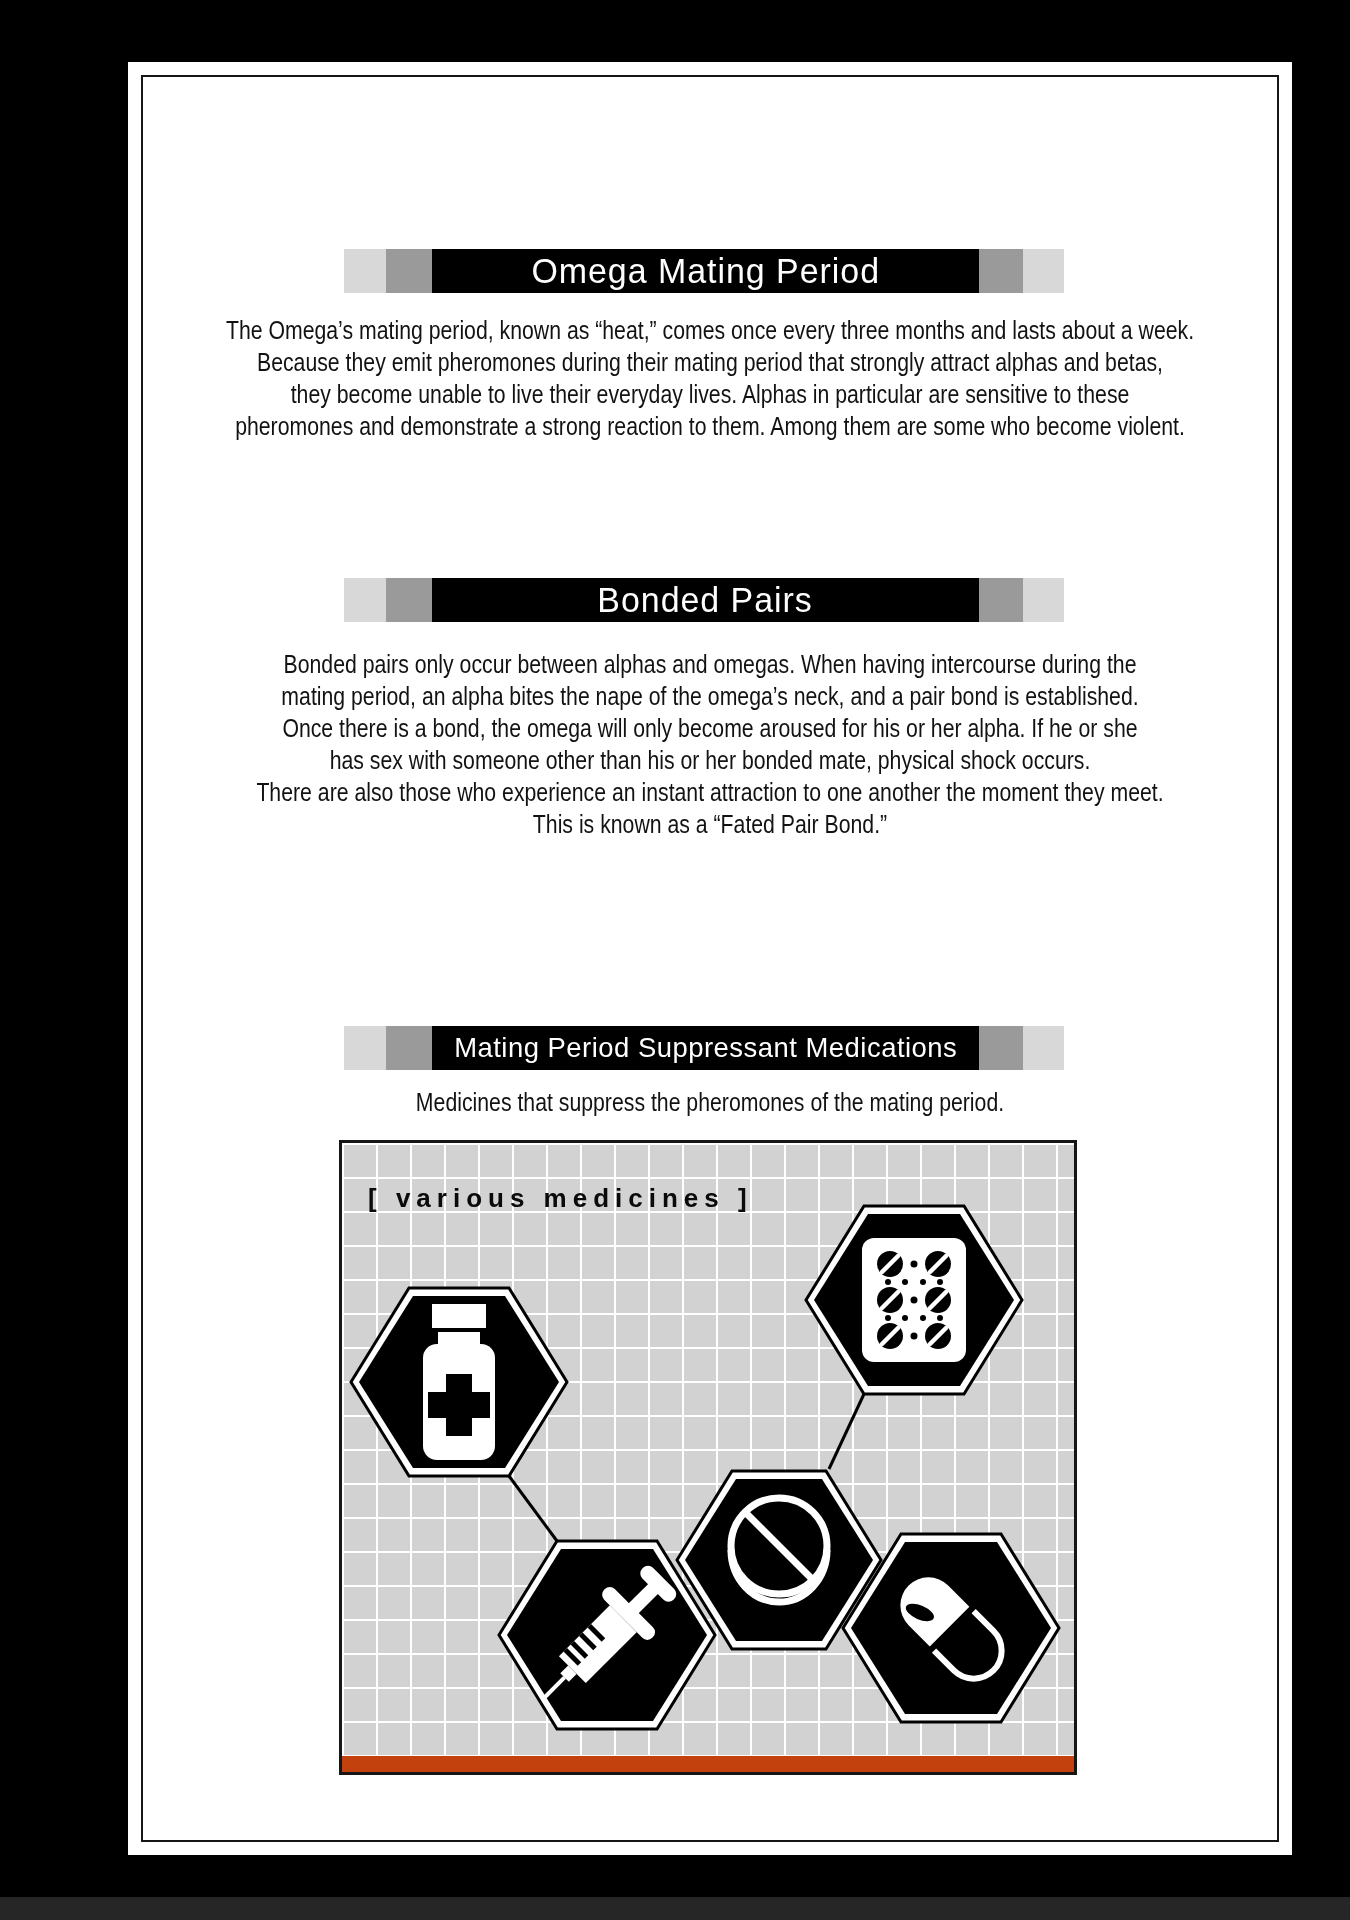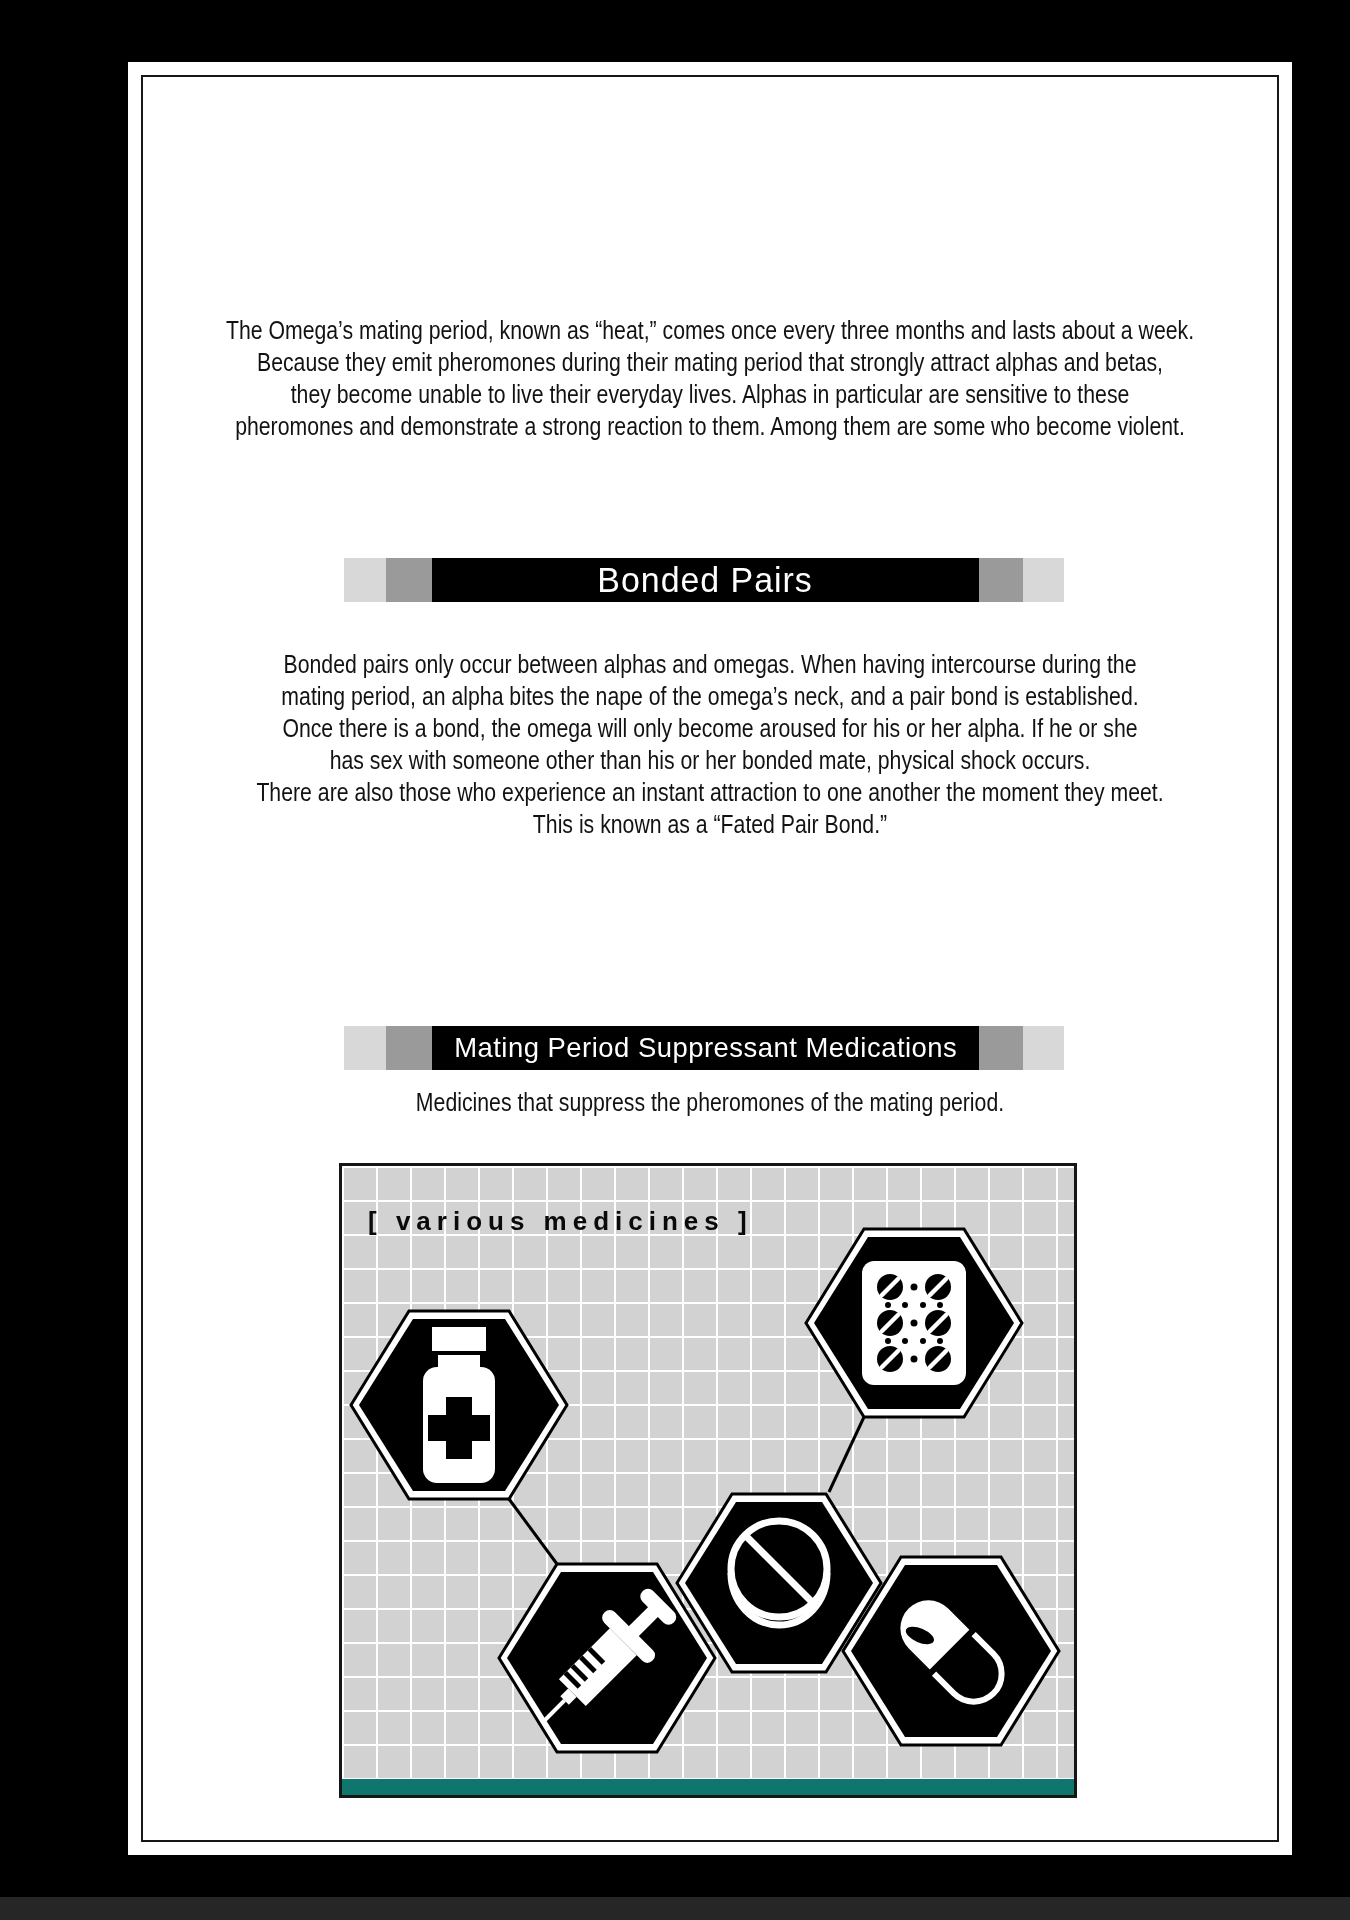--- a/index.html
+++ b/index.html
@@ -17,49 +17,58 @@
   .seg-light-r{width:41px;background:#d8d8d8;}
   .bar-label{color:#fff;font-size:35px;letter-spacing:1px;white-space:nowrap;
              display:inline-block;transform:scaleX(0.97);}
   .bar-label.small{font-size:28px;letter-spacing:0.5px;transform:scaleX(0.98);}
 
   .para{position:absolute;left:0;width:1164px;text-align:center;color:#121212;
         font-size:25px;line-height:32px;transform:scaleX(0.85);transform-origin:50% 0;}
   .para div{white-space:nowrap;}
 
   .figure{position:absolute;left:211px;top:1078px;width:738px;height:635px;
-          border:3px solid #161616;box-sizing:border-box;background:#0f766e;margin-top:23px;}
+          border:3px solid #161616;box-sizing:border-box;background:#c2410c;}
   .grid-area{position:absolute;left:0;top:0;right:0;bottom:16px;background-color:#d2d2d2;
       background-image:linear-gradient(to right,#ffffff 2px,transparent 2px),
                        linear-gradient(to bottom,#ffffff 2px,transparent 2px);
       background-size:34px 34px;}
   .fig-svg{position:absolute;left:0;top:0;}
   .fig-caption{position:absolute;left:26px;top:40px;color:#0a0a0a;font-weight:bold;
                font-size:26px;letter-spacing:6px;white-space:nowrap;}
   .hex-outer{fill:#ffffff;stroke:#000000;stroke-width:3px;}
   .hex-inner{fill:#000000;}
   .connector{stroke:#000000;stroke-width:3px;}
 
   .bottom-strip{position:absolute;left:0;top:1897px;width:1350px;height:23px;background:#262626;}
 </style>
 </head>
 <body>
 
 <div class="stage">
   <div class="page">
     <div class="inner-frame"></div>
 
+    <div class="titlebar" style="top:187px">
+      <div class="seg seg-light-l"></div>
+      <div class="seg seg-mid-l"></div>
+      <div class="seg seg-black">
+        <span class="bar-label">Omega Mating Period</span>
+      </div>
+      <div class="seg seg-mid-r"></div>
+      <div class="seg seg-light-r"></div>
+    </div>
     <div class="para" style="top:252px">
       <div>The Omega’s mating period, known as “heat,” comes once every three months and lasts about a week.</div>
       <div>Because they emit pheromones during their mating period that strongly attract alphas and betas,</div>
       <div>they become unable to live their everyday lives.  Alphas in particular are sensitive to these</div>
       <div>pheromones and demonstrate a strong reaction to them. Among them are some who become violent.</div>
     </div>
 
-    <div class="titlebar" style="top:496px">
+    <div class="titlebar" style="top:516px">
       <div class="seg seg-light-l"></div>
       <div class="seg seg-mid-l"></div>
       <div class="seg seg-black">
         <span class="bar-label">Bonded Pairs</span>
       </div>
       <div class="seg seg-mid-r"></div>
       <div class="seg seg-light-r"></div>
     </div>
     <div class="para" style="top:586px">
       <div>Bonded pairs only occur between alphas and omegas. When having intercourse during the</div>

